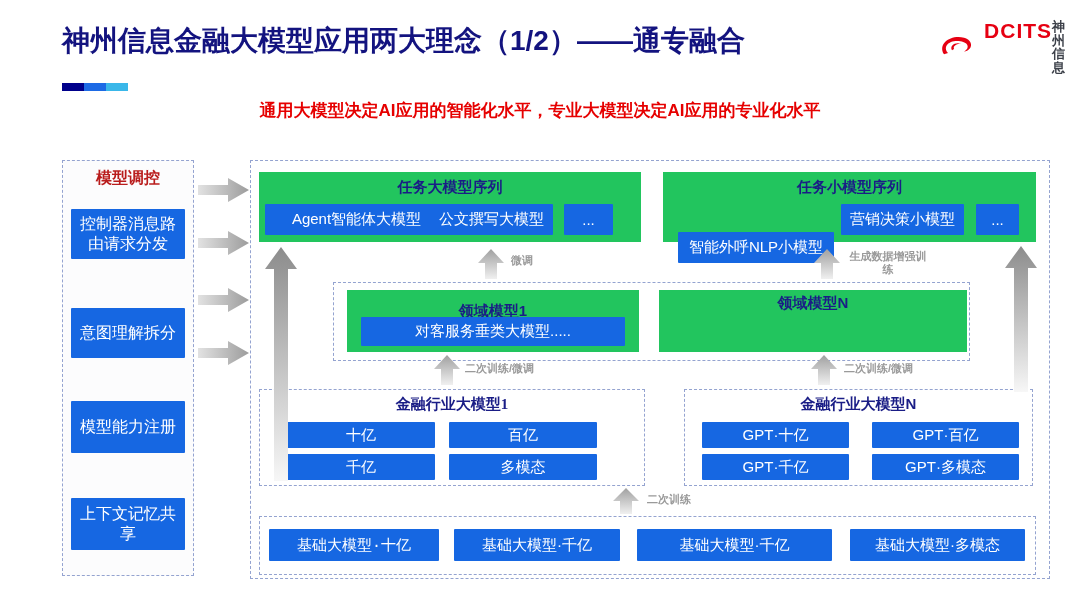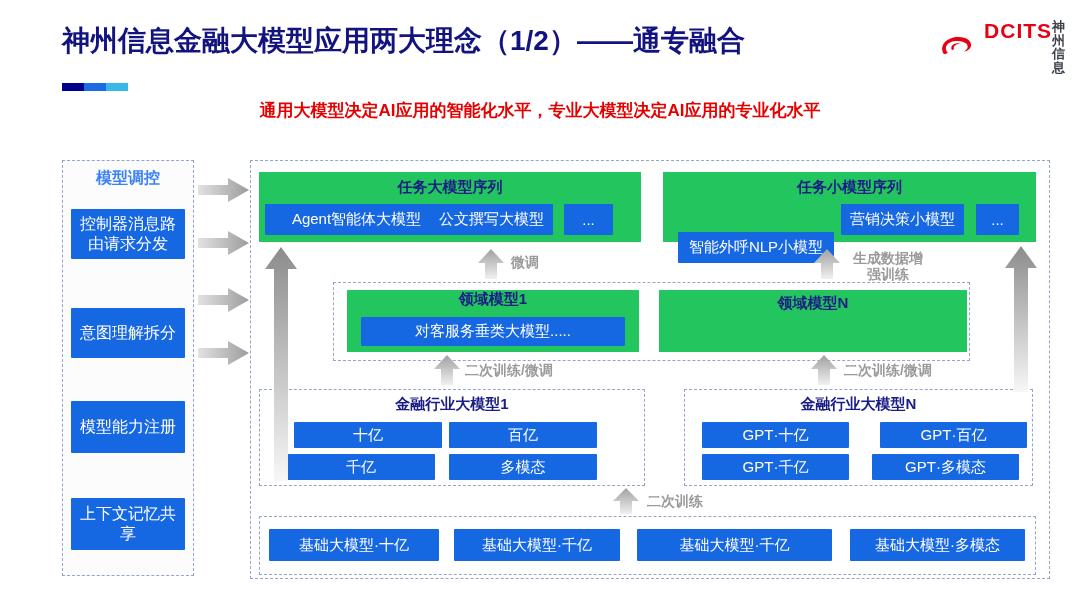--- a/index.html
+++ b/index.html
@@ -13,32 +13,32 @@
   .grad-bar{left:62px;top:83px;width:66px;height:8px;display:flex;}
   .grad-bar span{width:22px;height:8px;display:block;}
   .gb1{background:#00008b;} .gb2{background:#1d6ae5;} .gb3{background:#3ab7e9;}
   .slide-subtitle{left:170px;top:99px;width:740px;text-align:center;font-size:17px;font-weight:bold;color:#e60000;}
   .logo{left:936px;top:20px;display:flex;align-items:center;gap:8px;}
   .logo-text{display:flex;flex-direction:row;line-height:1.05;}
   .logo-brand{font-size:21px;font-weight:bold;color:#e60012;letter-spacing:1px;}
   .logo-brand-cn{font-size:13px;color:#3c4049;letter-spacing:3px;font-weight:bold;}
   
   .sidebar{left:62px;top:160px;width:130px;height:414px;border:1px dashed #94a3d0;background:#fcfcfd;}
-  .sidebar-title{left:0;top:7px;width:100%;text-align:center;font-size:16px;font-weight:bold;color:#3b82f6;}
+  .sidebar-title{left:0;top:7px;width:100%;text-align:center;font-size:16px;font-weight:bold;color:#b91c1c;}
   .side-box{left:8px;width:114px;background:#1667e2;color:#fff;display:flex;align-items:center;justify-content:center;
     text-align:center;font-size:16px;line-height:1.25;border-radius:1px;}
   .side-box .inner{width:100px;}
   
   .main{left:250px;top:160px;width:798px;height:417px;border:1px dashed #94a3d0;background:#ffffff;}
   .panel{background:#22c55e;}
   .panel-title{width:100%;text-align:center;font-size:15px;font-weight:bold;color:#1a1d86;}
   .blue-box{background:#1667e2;color:#ffffff;display:flex;align-items:center;justify-content:center;
     font-size:15px;border-radius:1px;white-space:nowrap;}
   .dashed-box{border:1px dashed #94a3d0;background:#ffffff;}
-  .arrow-label{font-size:14px;font-weight:bold;color:#9a9a9a;line-height:1.15;}
+  .arrow-label{font-size:11px;font-weight:bold;color:#9a9a9a;line-height:1.15;}
   .z2{z-index:2;}
 </style>
 </head>
 <body>
 
 <svg width="0" height="0" style="position:absolute">
   <defs>
     <linearGradient id="gradR" x1="0" y1="0" x2="1" y2="0">
       <stop offset="0" stop-color="#e2e2e2"></stop>
         <stop offset="1" stop-color="#9c9c9c"></stop>
@@ -130,58 +130,58 @@
   </svg>
   <div class="abs arrow-label" style="left:260px;top:93px;">微调</div>
 
   <svg class="abs" style="left:563px;top:88px;" width="26" height="30">
     <polygon points="13,0 26,14 19,14 19,30 7,30 7,14 0,14" fill="url(#gradU)"></polygon>
   </svg>
   <div class="abs arrow-label" style="left:596px;top:89px;width:82px;text-align:center;">生成数据增强训练</div>
 
   <div class="abs dashed-box" style="left:82px;top:121px;width:635px;height:77px;">
     <div class="abs panel" style="left:13px;top:7px;width:292px;height:62px;">
-      <div class="panel-title abs" style="top:0;">领域模型1</div>
+      <div class="panel-title abs" style="top:12px;">领域模型1</div>
       <div class="abs blue-box" style="left:14px;top:27px;width:264px;height:29px;">对客服务垂类大模型.....</div>
     </div>
     <div class="abs panel" style="left:325px;top:7px;width:308px;height:62px;">
       <div class="panel-title abs" style="top:4px;">领域模型N</div>
     </div>
   </div>
 
   <svg class="abs" style="left:183px;top:194px;" width="26" height="30">
     <polygon points="13,0 26,14 19,14 19,30 7,30 7,14 0,14" fill="url(#gradU)"></polygon>
   </svg>
   <div class="abs arrow-label" style="left:214px;top:201px;">二次训练/微调</div>
   <svg class="abs" style="left:560px;top:194px;" width="26" height="30">
     <polygon points="13,0 26,14 19,14 19,30 7,30 7,14 0,14" fill="url(#gradU)"></polygon>
   </svg>
   <div class="abs arrow-label" style="left:593px;top:201px;">二次训练/微调</div>
 
-  <div class="abs dashed-box panel" style="left:8px;top:228px;width:384px;height:95px;">
+  <div class="abs dashed-box panel" style="left:8px;top:228px;width:384px;height:95px;font-family:Liberation Serif, serif;">
     <div class="panel-title abs" style="top:5px;">金融行业大模型1</div>
-    <div class="abs blue-box" style="left:34px;top:32px;width:148px;height:26px;">十亿</div>
+    <div class="abs blue-box" style="left:27px;top:32px;width:148px;height:26px;">十亿</div>
     <div class="abs blue-box" style="left:189px;top:32px;width:148px;height:26px;">百亿</div>
     <div class="abs blue-box" style="left:27px;top:64px;width:148px;height:26px;">千亿</div>
     <div class="abs blue-box" style="left:189px;top:64px;width:148px;height:26px;">多模态</div>
   </div>
 
   <div class="abs dashed-box panel" style="left:433px;top:228px;width:347px;height:95px;">
     <div class="panel-title abs" style="top:5px;">金融行业大模型N</div>
     <div class="abs blue-box" style="left:17px;top:32px;width:147px;height:26px;">GPT·十亿</div>
-    <div class="abs blue-box" style="left:195px;top:32px;width:147px;height:26px;">GPT·百亿</div>
+    <div class="abs blue-box" style="left:187px;top:32px;width:147px;height:26px;">GPT·百亿</div>
     <div class="abs blue-box" style="left:17px;top:64px;width:147px;height:26px;">GPT·千亿</div>
     <div class="abs blue-box" style="left:187px;top:64px;width:147px;height:26px;">GPT·多模态</div>
   </div>
 
   <svg class="abs" style="left:362px;top:327px;" width="26" height="26">
     <polygon points="13,0 26,13 19,13 19,26 7,26 7,13 0,13" fill="url(#gradU)"></polygon>
   </svg>
   <div class="abs arrow-label" style="left:396px;top:332px;">二次训练</div>
 
   <div class="abs dashed-box" style="left:8px;top:355px;width:775px;height:57px;">
-    <div class="abs blue-box" style="left:9px;top:12px;width:170px;height:32px;">基础大模型·十亿</div>
+    <div class="abs blue-box" style="left:9px;top:12px;width:170px;height:32px;font-family:Liberation Mono, monospace;">基础大模型·十亿</div>
     <div class="abs blue-box" style="left:194px;top:12px;width:166px;height:32px;">基础大模型·千亿</div>
     <div class="abs blue-box" style="left:377px;top:12px;width:195px;height:32px;">基础大模型·千亿</div>
     <div class="abs blue-box" style="left:590px;top:12px;width:175px;height:32px;">基础大模型·多模态</div>
   </div>
 
 </div>
 
 </body></html>

